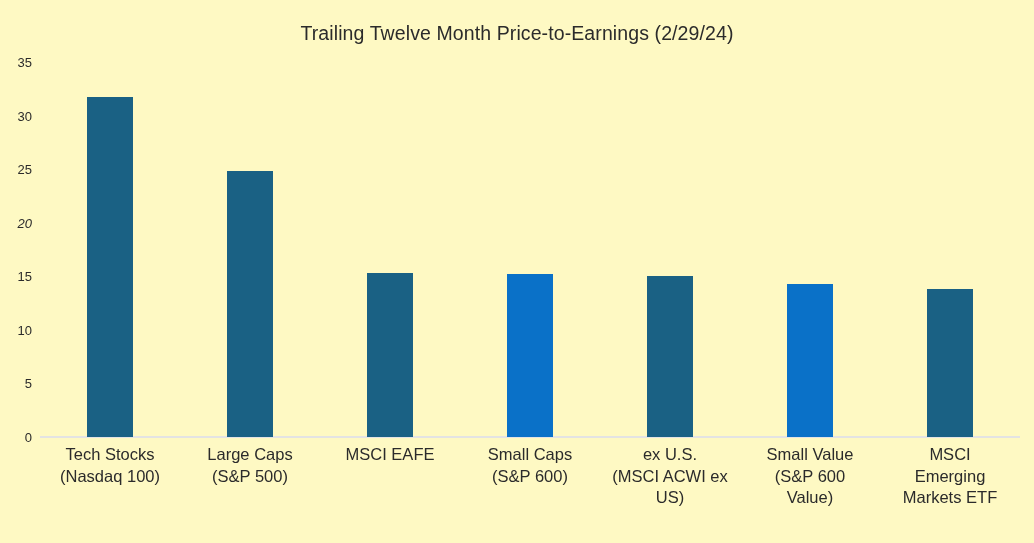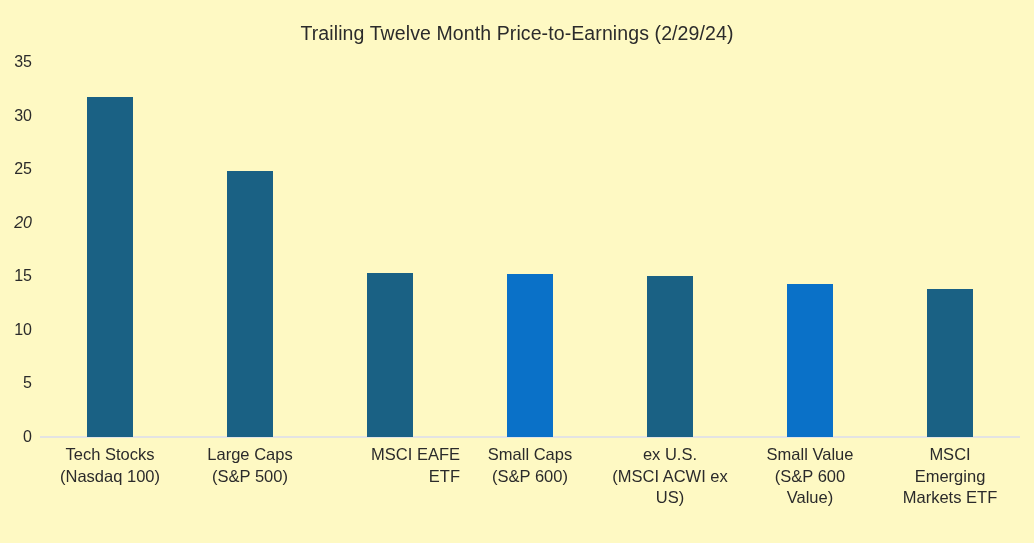--- a/index.html
+++ b/index.html
@@ -50,21 +50,21 @@
     position: absolute;
     left: 0px;
     top: 62px;
     width: 36px;
     height: 375px;
   }
   .y-tick-label {
     position: absolute;
     right: 4px;
     transform: translateY(-50%);
-    font-size: 16px;
+    font-size: 13px;
     color: #2b2b2b;
     text-align: right;
     white-space: nowrap;
   }
 
   
   #axis-baseline {
     position: absolute;
     left: 40px;
     top: 436px;
@@ -153,23 +153,22 @@
 
   <div id="x-axis">
       <div class="cat-label" style="left: 0px;">
         <span>Tech Stocks</span>
         <span>(Nasdaq 100)</span>
       </div>
       <div class="cat-label" style="left: 140px;">
         <span>Large Caps</span>
         <span>(S&amp;P 500)</span>
       </div>
-      <div class="cat-label" style="left: 280px; text-align: right;">
+      <div class="cat-label" style="left: 280px;">
         <span>MSCI EAFE</span>
-        <span>ETF</span>
       </div>
       <div class="cat-label" style="left: 420px;">
         <span>Small Caps</span>
         <span>(S&amp;P 600)</span>
       </div>
       <div class="cat-label" style="left: 560px;">
         <span>ex U.S.</span>
         <span>(MSCI ACWI ex</span>
         <span>US)</span>
       </div>

